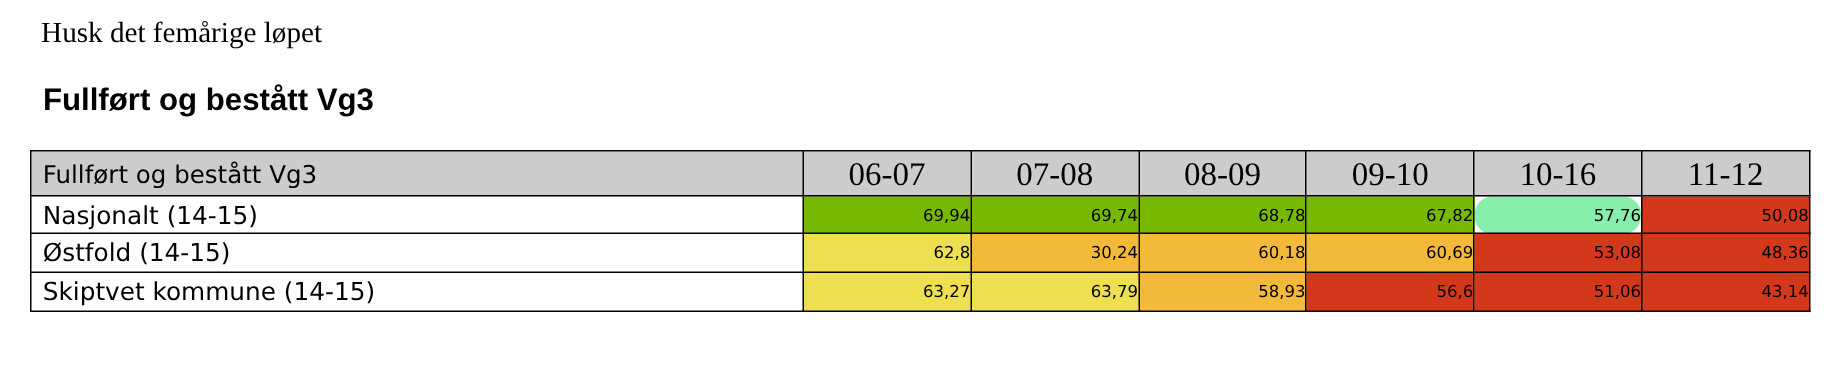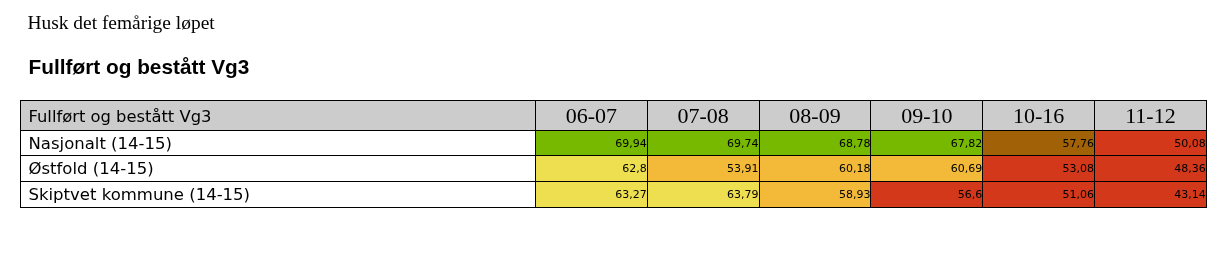--- a/index.html
+++ b/index.html
@@ -103,27 +103,27 @@
           <th class="hdr-year">11-12</th>
         </tr>
     </thead>
     <tbody>
         <tr>
           <td class="rowlabel">Nasjonalt (14-15)</td>
           <td class="val" style="background: rgb(118, 185, 0);">69,94</td>
           <td class="val" style="background: rgb(118, 185, 0);">69,74</td>
           <td class="val" style="background: rgb(118, 185, 0);">68,78</td>
           <td class="val" style="background: rgb(118, 185, 0);">67,82</td>
-          <td class="val" style="background: #a16207;">57,76</td>
+          <td class="val" style="background: #86efac; border-radius: 12px;">57,76</td>
           <td class="val" style="background: rgb(211, 56, 26);">50,08</td>
         </tr>
         <tr>
           <td class="rowlabel">Østfold (14-15)</td>
           <td class="val" style="background: rgb(238, 223, 80);">62,8</td>
-          <td class="val" style="background: rgb(242, 186, 56);">53,91</td>
+          <td class="val" style="background: rgb(242, 186, 56);">30,24</td>
           <td class="val" style="background: rgb(242, 186, 56);">60,18</td>
           <td class="val" style="background: rgb(242, 186, 56);">60,69</td>
           <td class="val" style="background: rgb(211, 56, 26);">53,08</td>
           <td class="val" style="background: rgb(211, 56, 26);">48,36</td>
         </tr>
         <tr>
           <td class="rowlabel">Skiptvet kommune (14-15)</td>
           <td class="val" style="background: rgb(238, 223, 80);">63,27</td>
           <td class="val" style="background: rgb(238, 223, 80);">63,79</td>
           <td class="val" style="background: rgb(242, 186, 56);">58,93</td>

